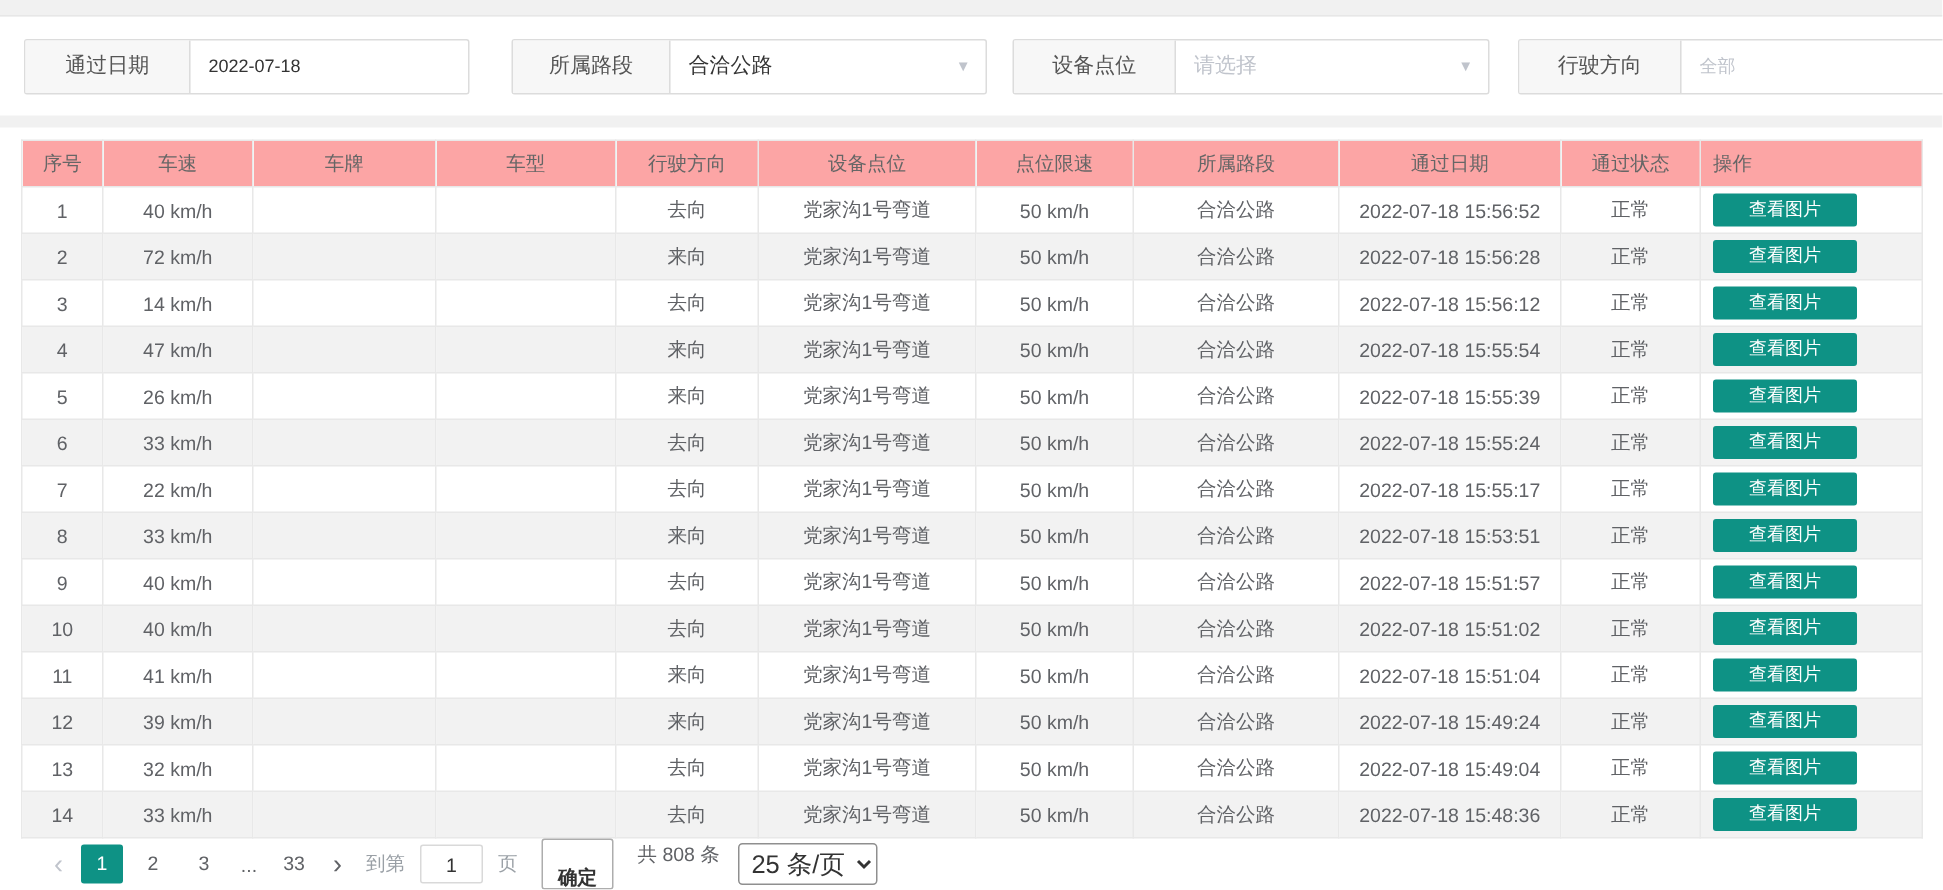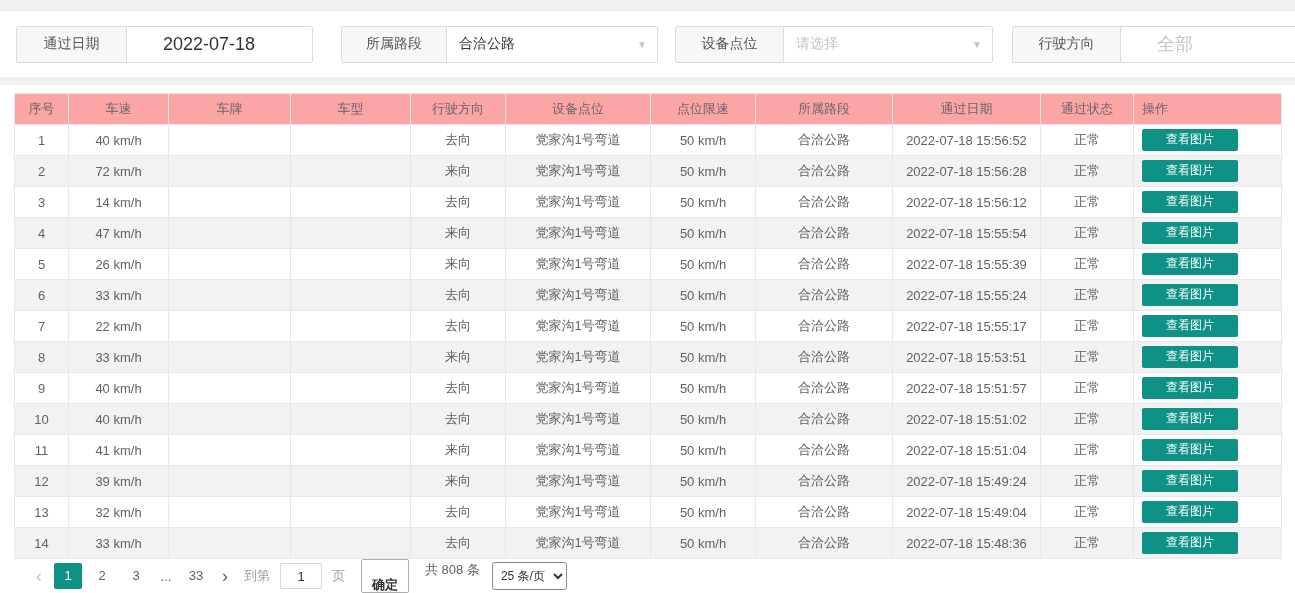--- a/index.html
+++ b/index.html
@@ -10,22 +10,22 @@
   .top-strip { height:11px; background:#f1f1f1; border-bottom:1px solid #e7e7e7; }
 
   
   .filter-bar { height:66px; display:flex; align-items:center; padding-left:16px; white-space:nowrap; }
   .filter-group { display:flex; height:37px; border:1px solid #dcdcdc; border-radius:2px;
     align-items:stretch; flex:none; background:#fff; }
   .filter-label { background:#f7f7f7; border-right:1px solid #dcdcdc; color:#555; font-size:14px;
     display:flex; align-items:center; justify-content:center; flex:none; }
   .filter-value { display:flex; align-items:center; flex:1 1 auto; padding:0 12px; font-size:14px;
     color:#333; position:relative; overflow:hidden; }
-  .filter-value input { border:none; outline:none; font-size:18px; color:#333; width:100%;
-    font-family:inherit; background:transparent;margin-left:24px; }
+  .filter-value input { border:none; outline:none; font-size:12px; color:#333; width:100%;
+    font-family:inherit; background:transparent; }
   .filter-value input::placeholder { color:#c0c4cc; }
   .placeholder-text { color:#c0c4cc; }
   .caret-icon { position:absolute; right:10px; color:#c0c4cc; font-size:10px; }
   .g1 { width:297px; } .g1 .filter-label { width:110px; }
   .g2 { width:317px; margin-left:28px; } .g2 .filter-label { width:105px; }
   .g3 { width:318px; margin-left:17px; } .g3 .filter-label { width:108px; }
   .g4 { width:360px; margin-left:19px; } .g4 .filter-label { width:108px; }
 
   .divider-band { height:8px; background:#f1f1f1; }
 
@@ -49,21 +49,21 @@
     cursor:pointer; color:#606266; padding:0 4px; }
   .page-num.active { background:var(--accent); color:#fff; }
   .page-ellipsis { min-width:20px; text-align:center; color:#606266; }
   .goto-label,.page-unit { color:#9aa0a6; margin:0 4px; }
   .goto-input { width:42px; height:26px; border:1px solid #d9d9d9; border-radius:2px;
     text-align:center; font-size:13px; color:#333; outline:none; font-family:inherit; }
   .confirm-btn { height:28px; padding:16px 10px; margin-left:6px; background:#fff;
     border:1px solid #adadad; border-radius:2px; font-size:13px; font-weight:bold; color:#333;
     cursor:pointer; font-family:inherit; }
   .total-text { margin:0 6px 12px 10px; }
-  .page-size-select { height:28px; font-size:12px; font-family:inherit; color:#333;
+  .page-size-select { height:28px; font-size:17px; font-family:inherit; color:#333;
     border:1px solid #8f8f8f; border-radius:3px; padding:0 4px; outline:none; background:#fff; }
 </style>
 </head>
 <body>
 
 <div class="top-strip"></div>
 
 <div class="filter-bar">
   <div class="filter-group g1">
     <div class="filter-label">通过日期</div>

